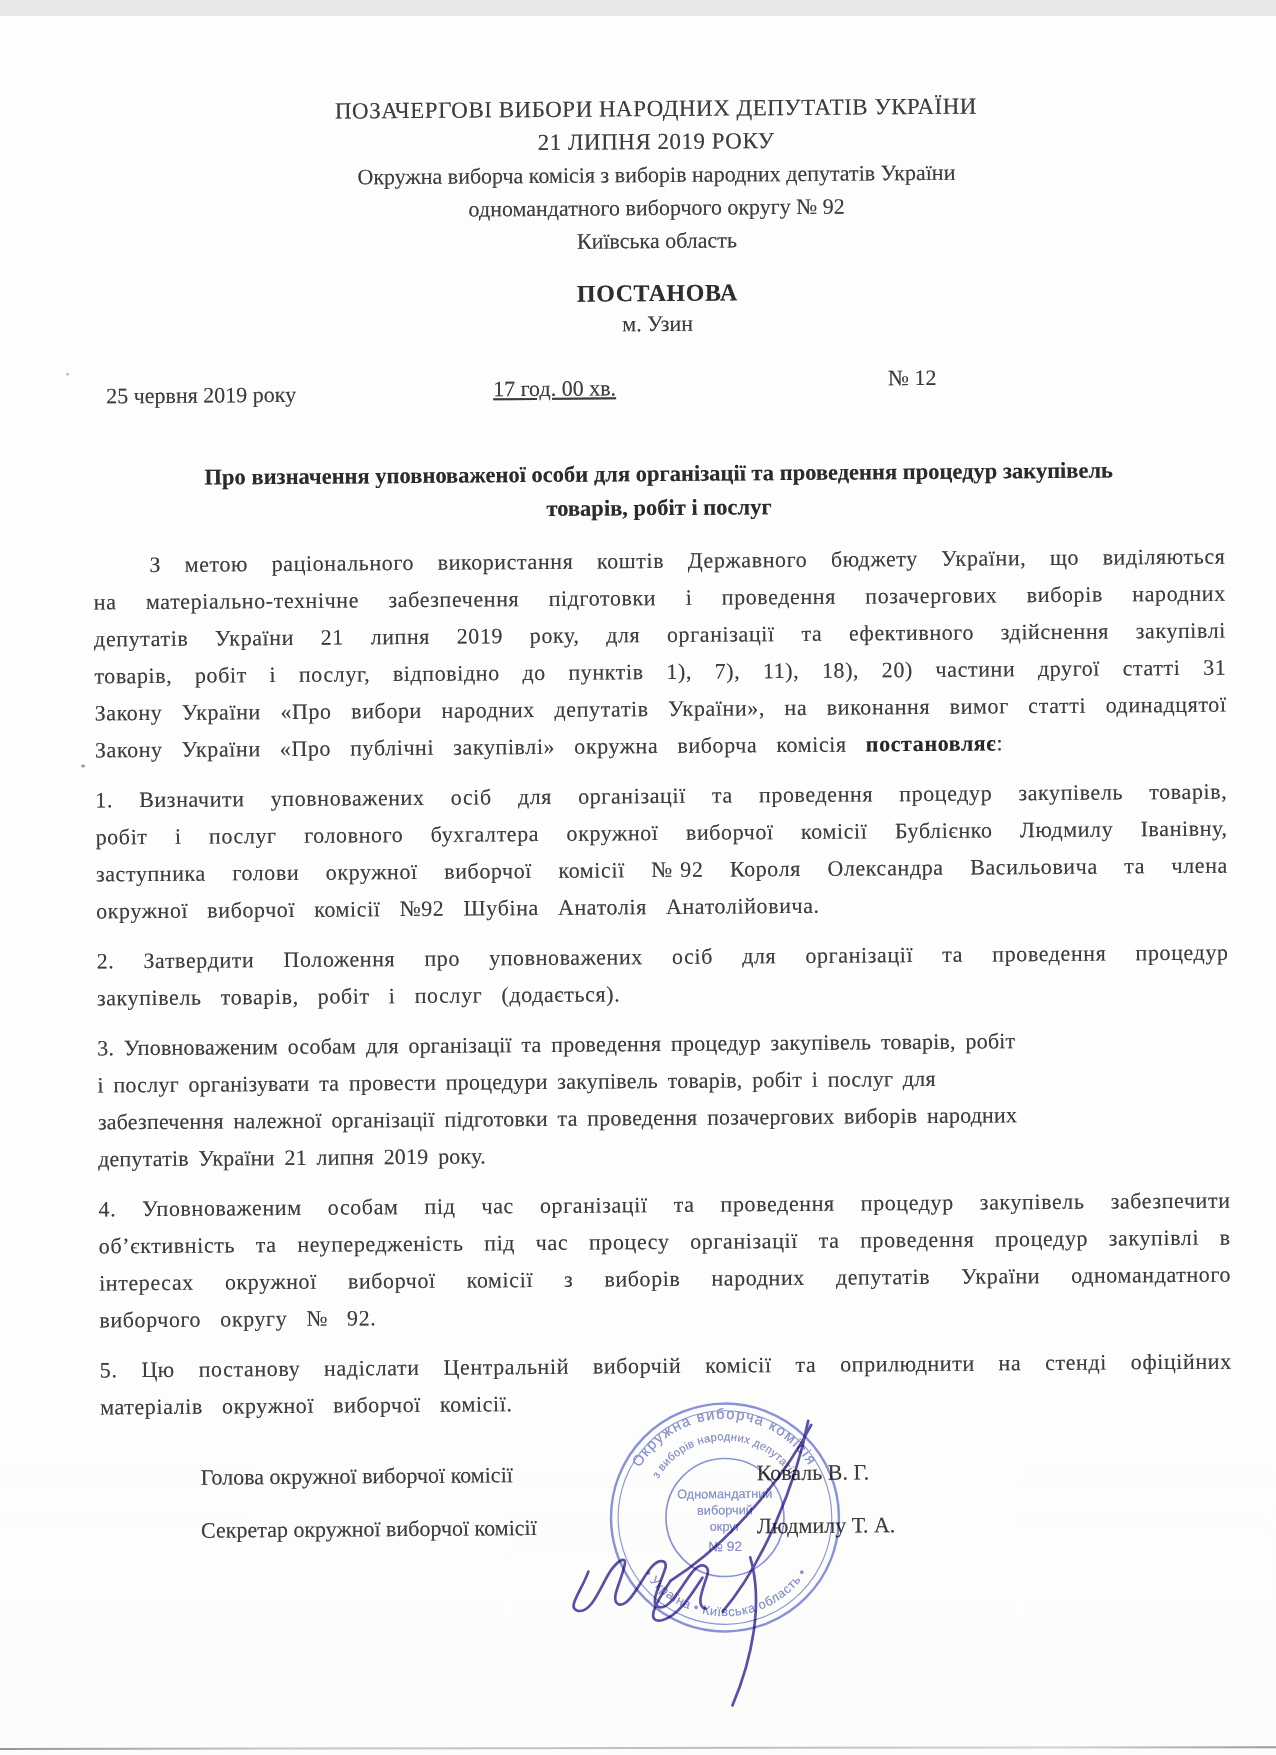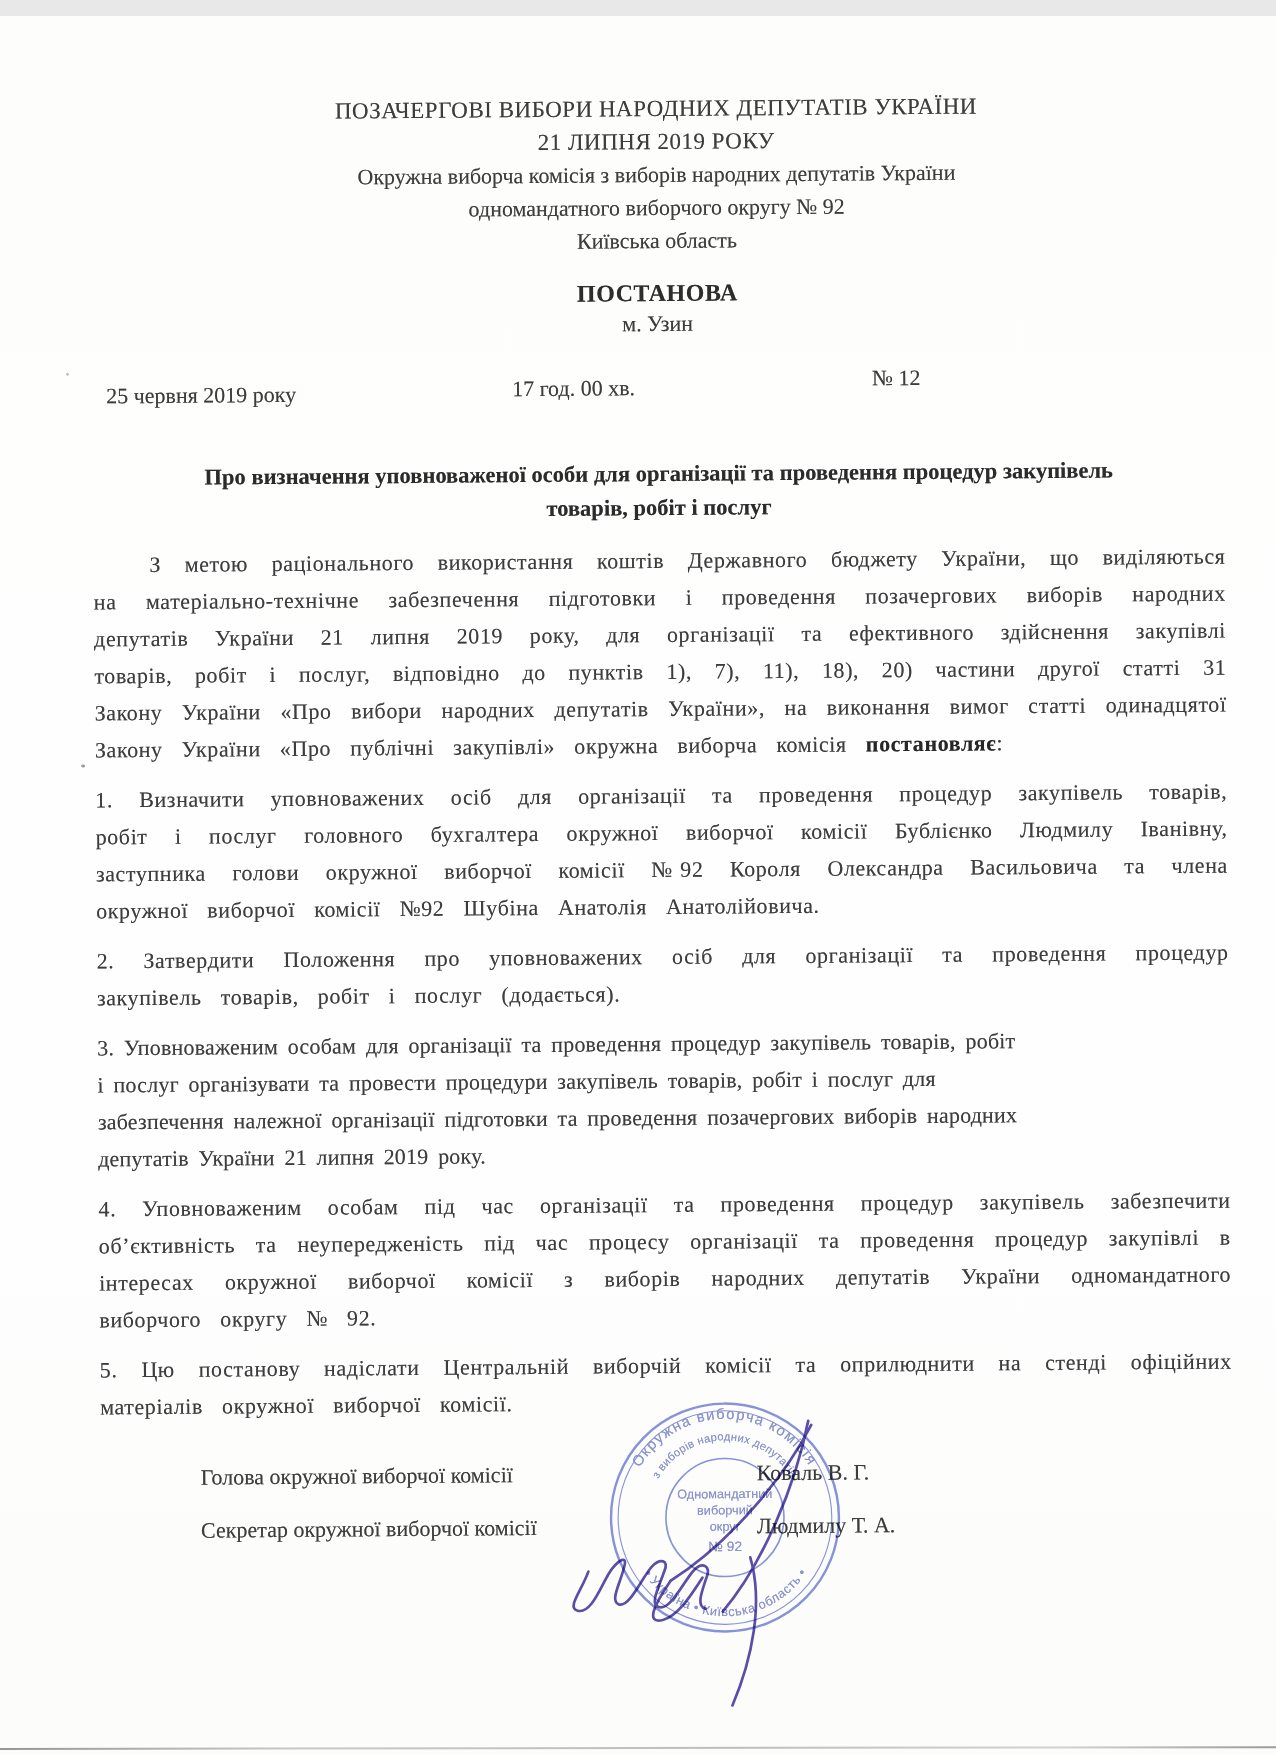--- a/index.html
+++ b/index.html
@@ -21,22 +21,22 @@
     box-sizing: border-box;
     transform: rotate(-0.45deg);
     text-shadow: 0 0 0.5px rgba(70,70,70,0.55);
   }
   .doc-header { margin-top: 76px; text-align: center; font-size: 22px; line-height: 33px; }
   .doc-header .hl-caps { font-size: 23px; letter-spacing: 0.5px; }
   .doc-type { margin-top: 23px; text-align: center; font-weight: bold; font-size: 24px; color: #2d2d2d; letter-spacing: 0.5px; }
   .place { text-align: center; font-size: 22px; line-height: 34px; }
   .meta-row { position: relative; height: 26px; margin-top: 38px; font-size: 22px; }
   .meta-date { position: absolute; left: 14px; top: 0; }
-  .meta-time { position: absolute; left: 420px; top: -4px; }
-  .meta-number { position: absolute; left: 780px; top: -12px; }
+  .meta-time { position: absolute; left: 401px; top: -4px; text-decoration: underline; }
+  .meta-number { position: absolute; left: 796px; top: -12px; }
   .subject {
     margin: 52px auto 0 auto;
     max-width: 940px;
     text-align: center;
     font-weight: bold;
     font-size: 22.5px;
     line-height: 34px;
     color: #2b2b2b;
   }
   .bodytext { margin-top: 17px; font-size: 22px; line-height: 37px; }

